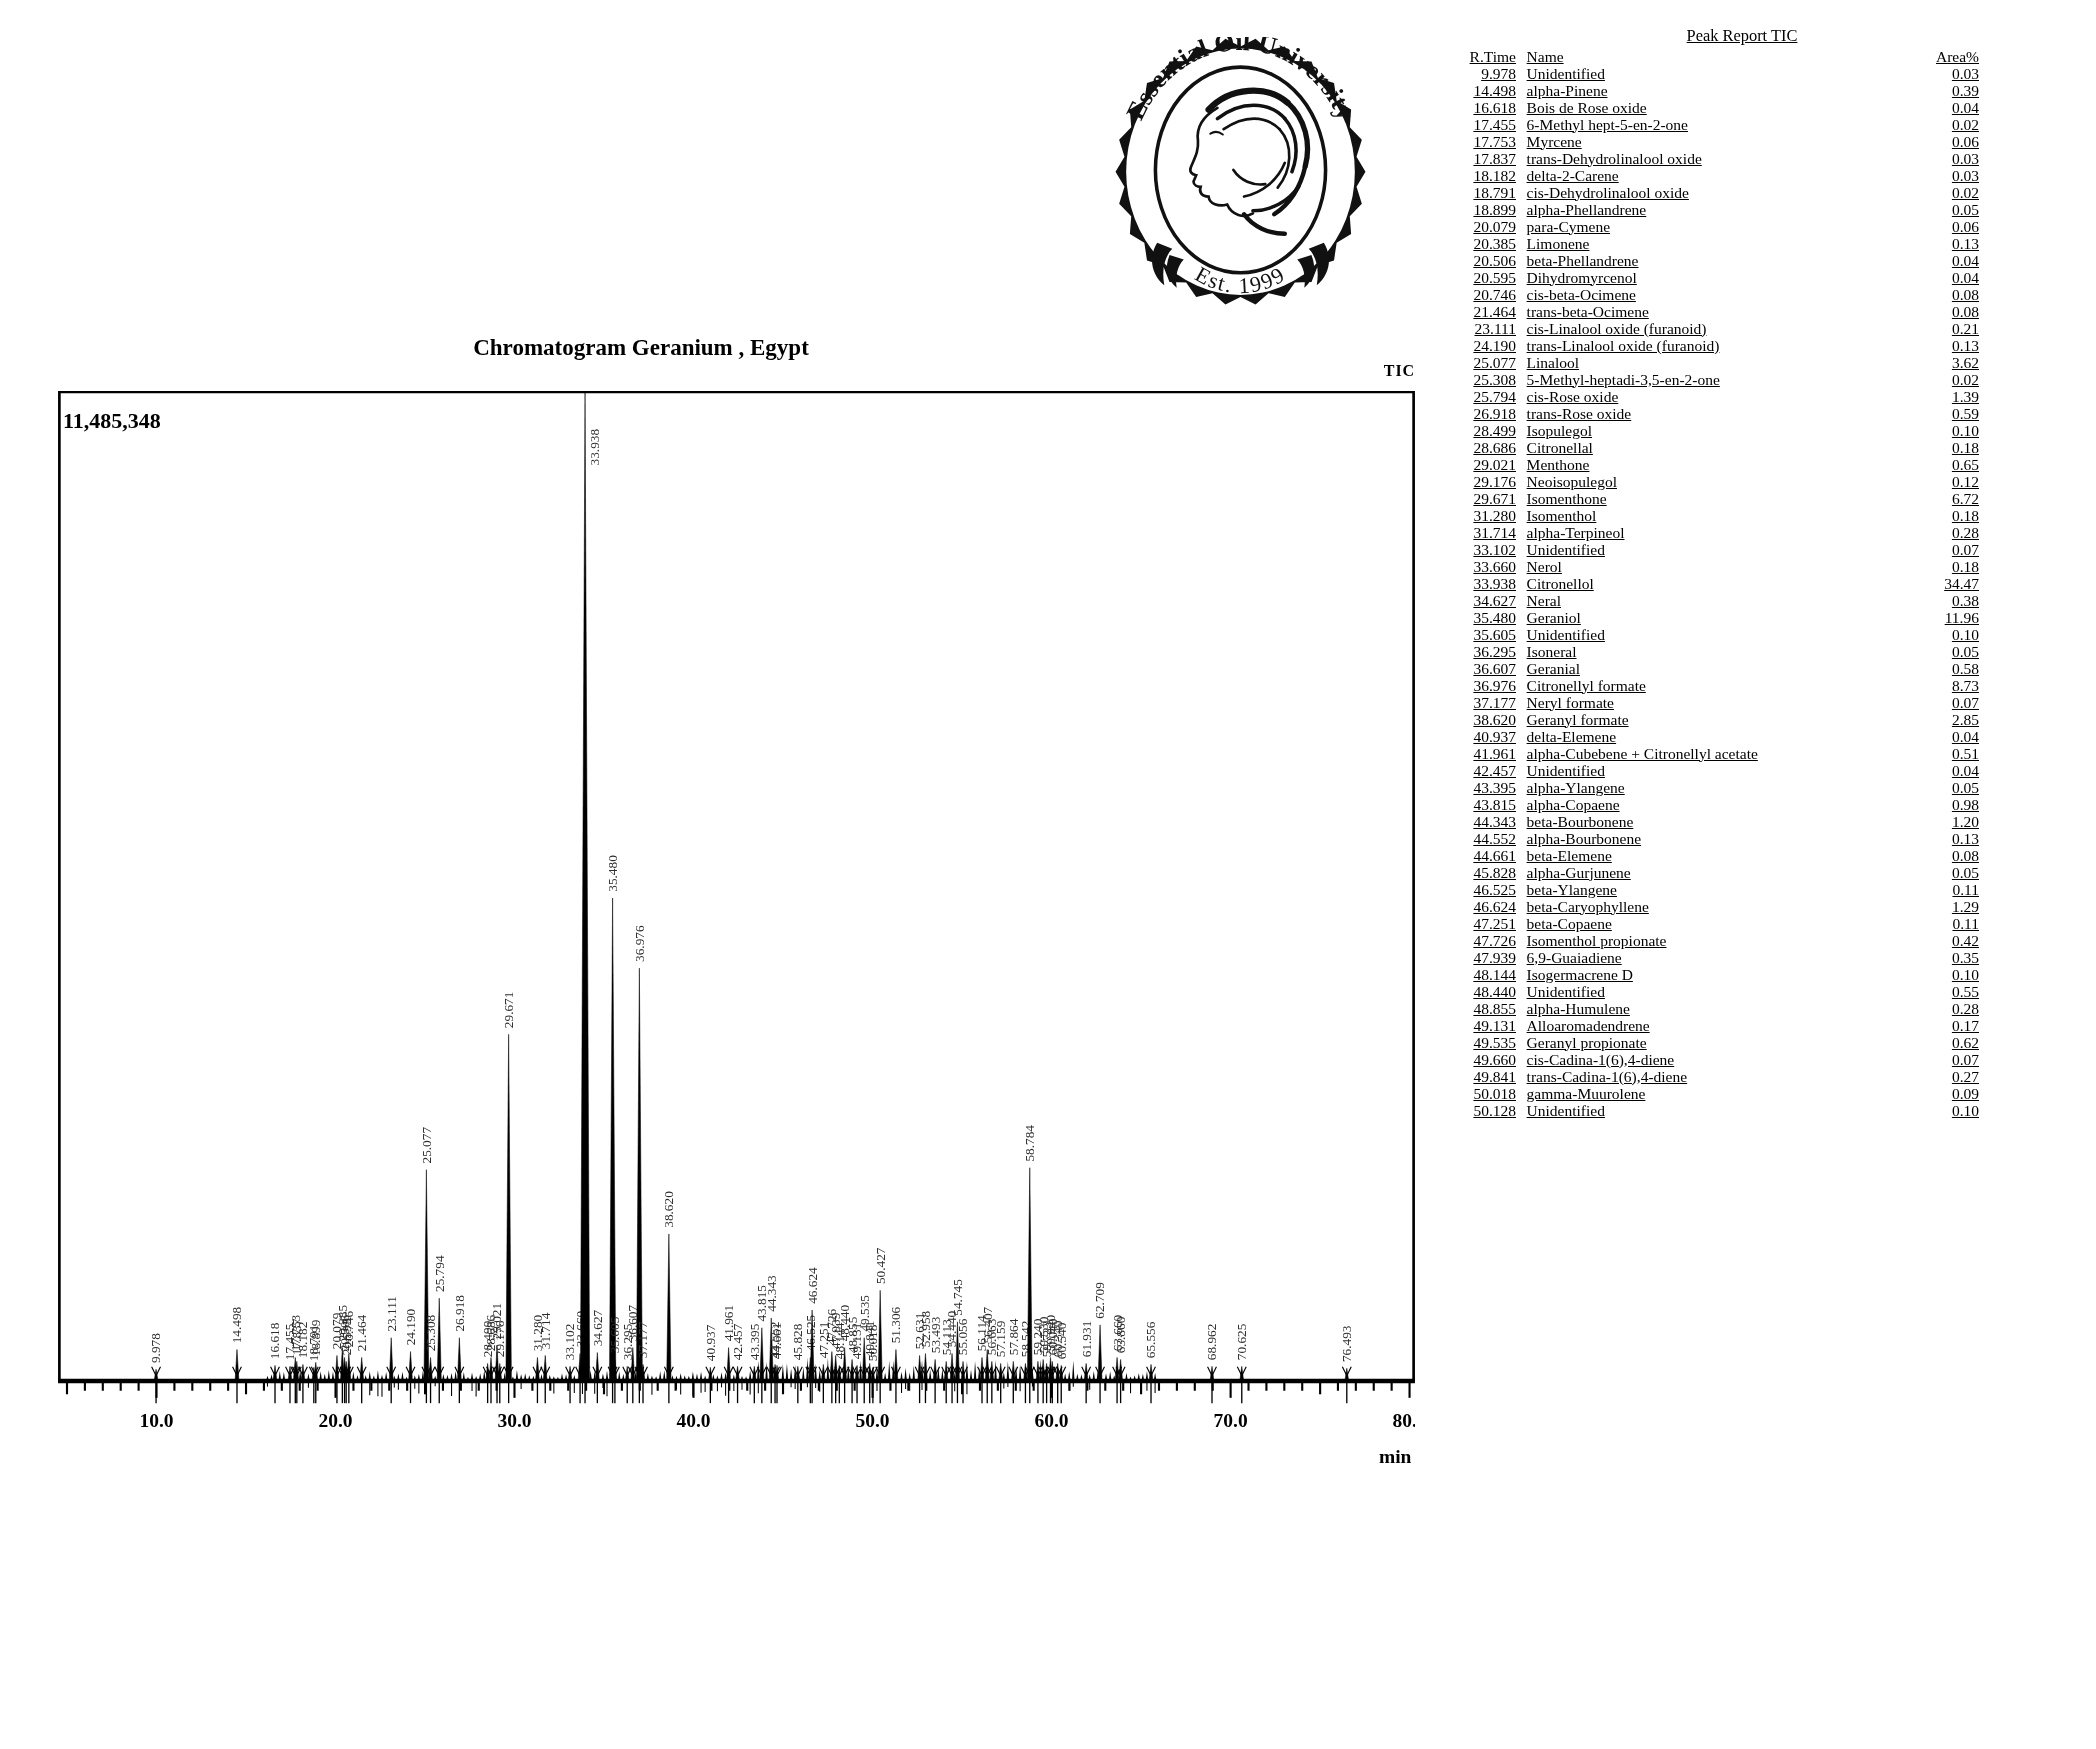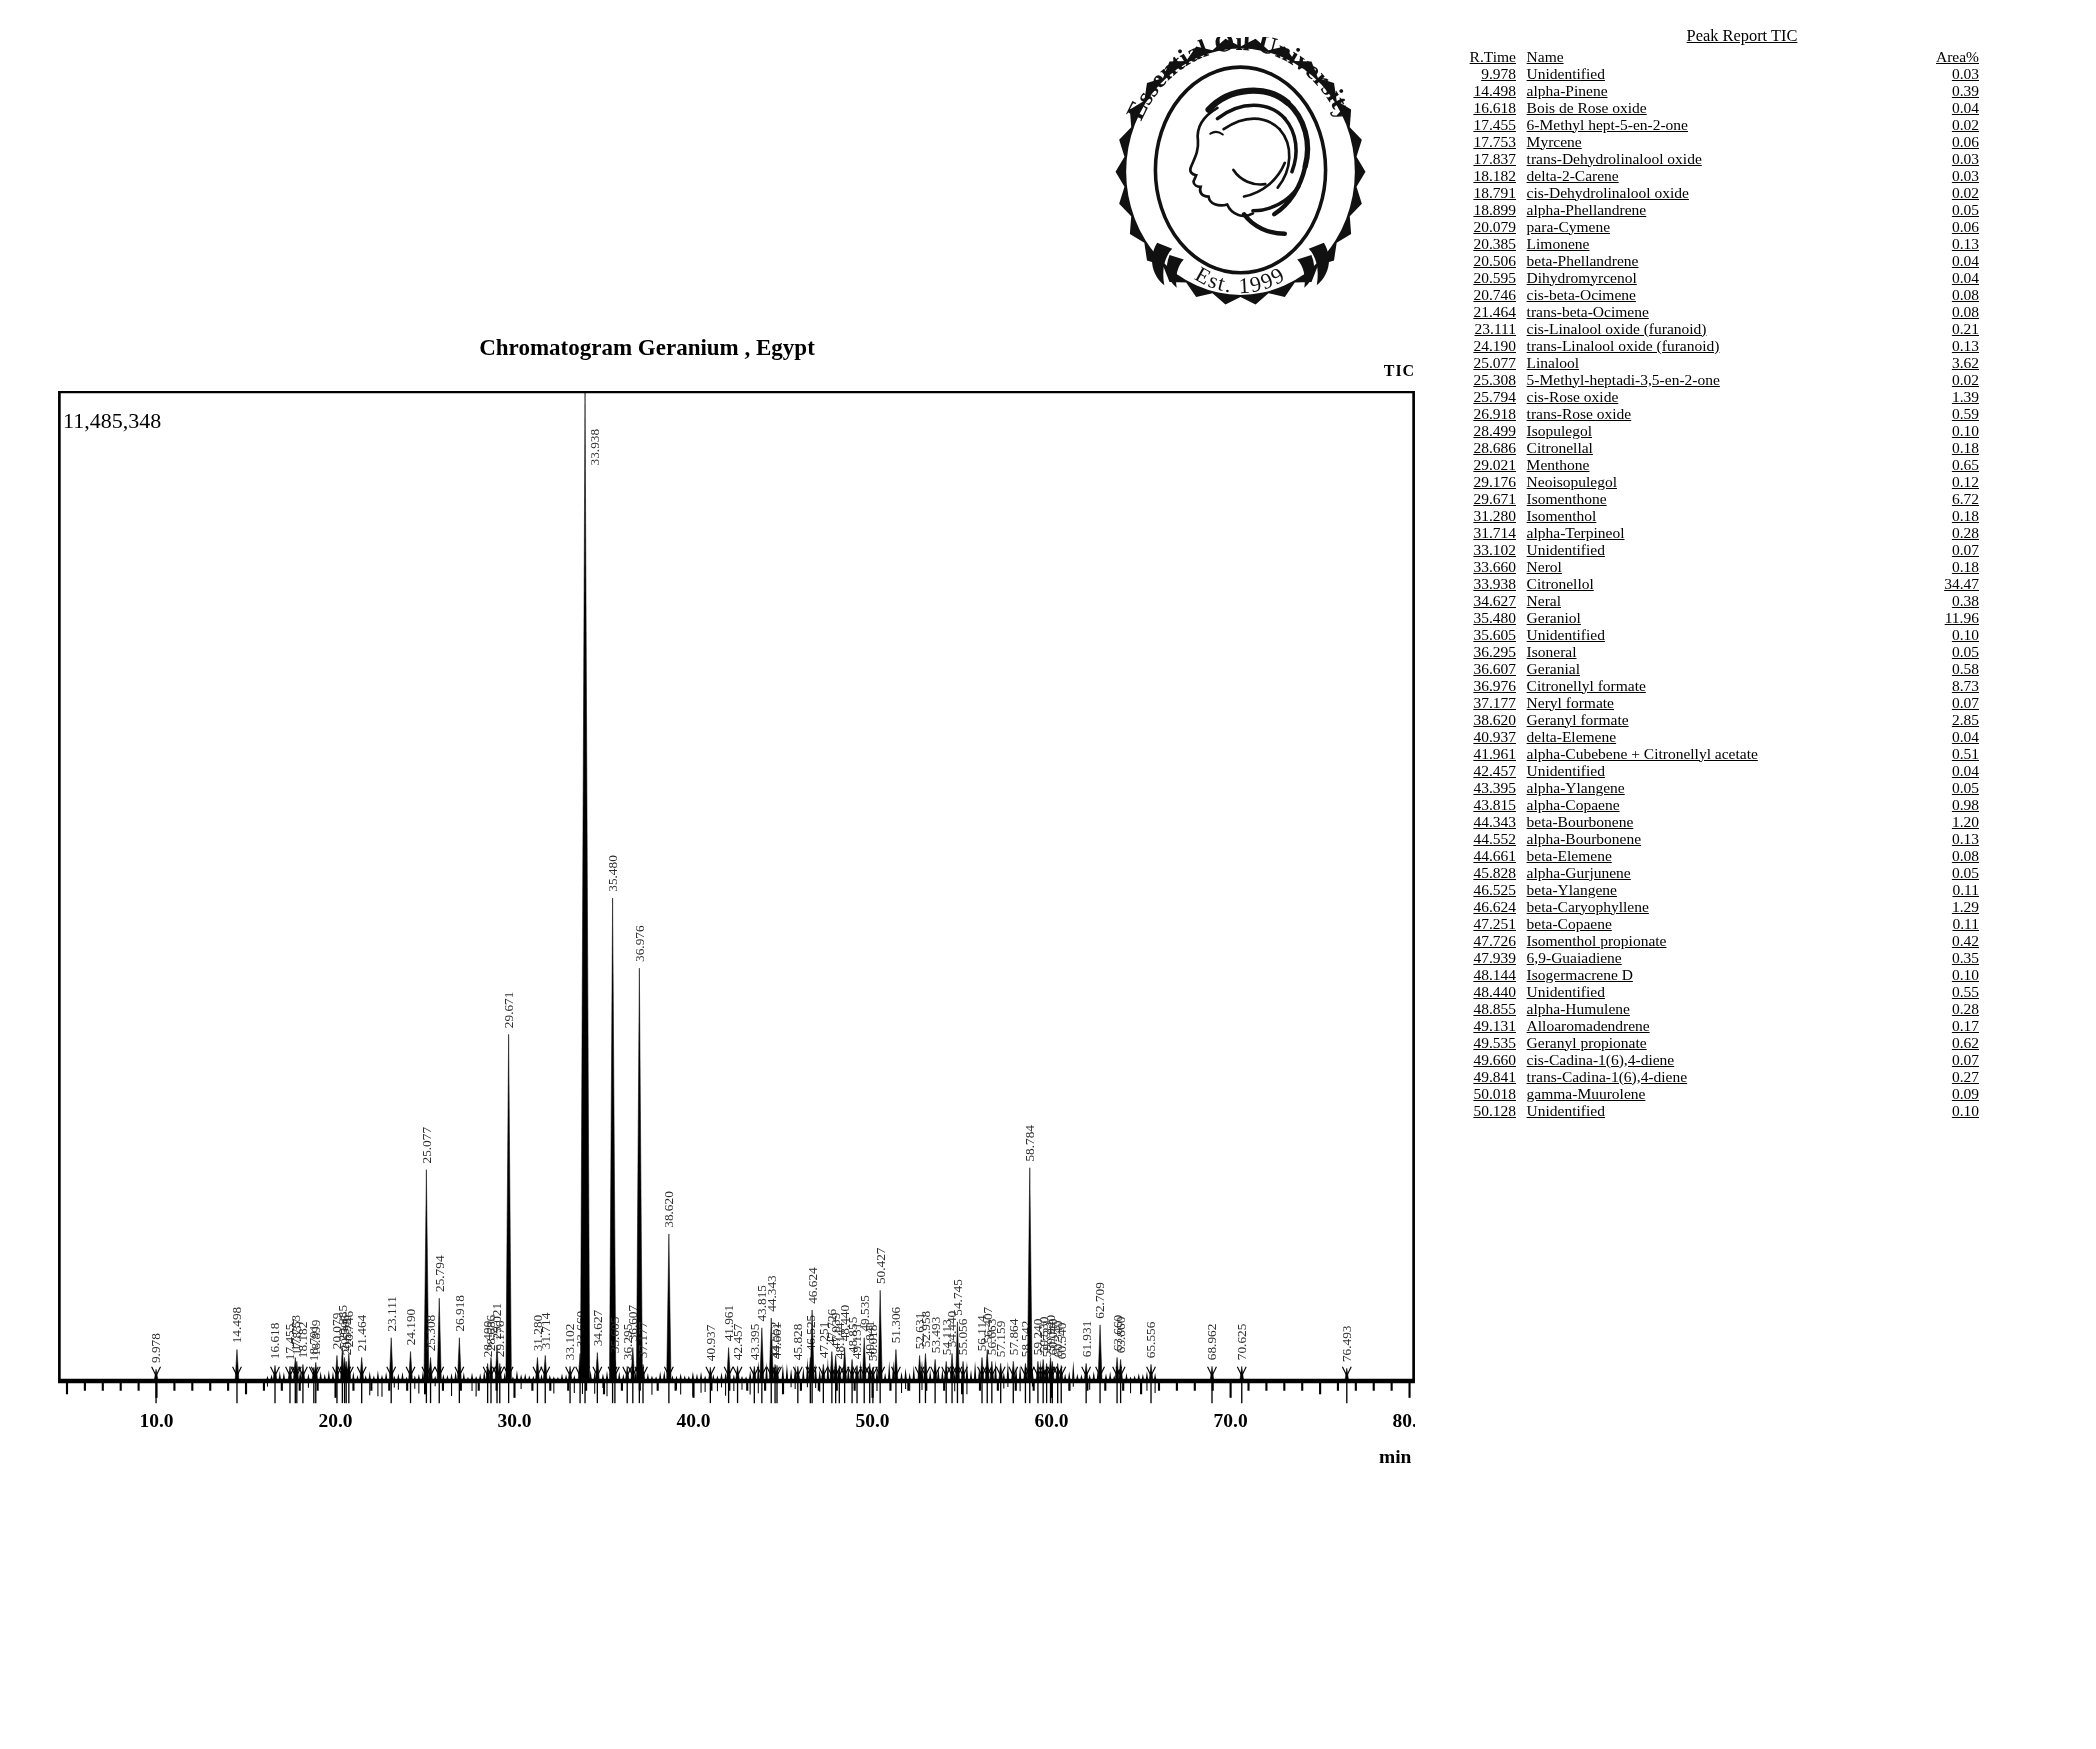--- a/index.html
+++ b/index.html
@@ -1,24 +1,24 @@
 <!DOCTYPE html>
 <html style="font-size:14px"><head>
 <meta charset="utf-8">
 <style>
   html,body{margin:0;padding:0;background:#fff;}
   body{width:2097px;height:1749px;position:relative;overflow:hidden;
        font-family:"Liberation Serif",serif;color:#000;}
   .abs{position:absolute;}
   
-  #chart-title{left:62px;top:335px;width:1170px;text-align:center;
+  #chart-title{left:56px;top:335px;width:1170px;text-align:center;
                font-size:23px;font-weight:bold;}
   #tic-label{left:1277px;top:362px;width:138px;text-align:right;
              font-size:16px;font-weight:bold;letter-spacing:0.9px;}
-  #ymax-label{left:63px;top:408px;font-size:22px;font-weight:normal;}
+  #ymax-label{left:63px;top:408px;font-size:22px;font-weight:bold;}
   #chromatogram{left:58px;top:391px;width:1357px;height:1099px;}
   .plab{font-family:"Liberation Serif",serif;font-size:15px;fill:#2d2d2d;}
   .xlab{font-family:"Liberation Serif",serif;font-size:22px;font-weight:bold;fill:#000;}
   
   #report{left:1399px;top:26.6px;width:580px;font-size:15.5px;line-height:17px;text-decoration:underline;}
   #report-title{text-align:center;position:relative;left:53px;height:21px;
                 font-size:16.4px;}
   .trow,#report-header{display:flex;height:17px;}
   .rtime{width:117px;text-align:right;flex:none;}
   .name{flex:1;margin-left:10.6px;text-align:left;}

